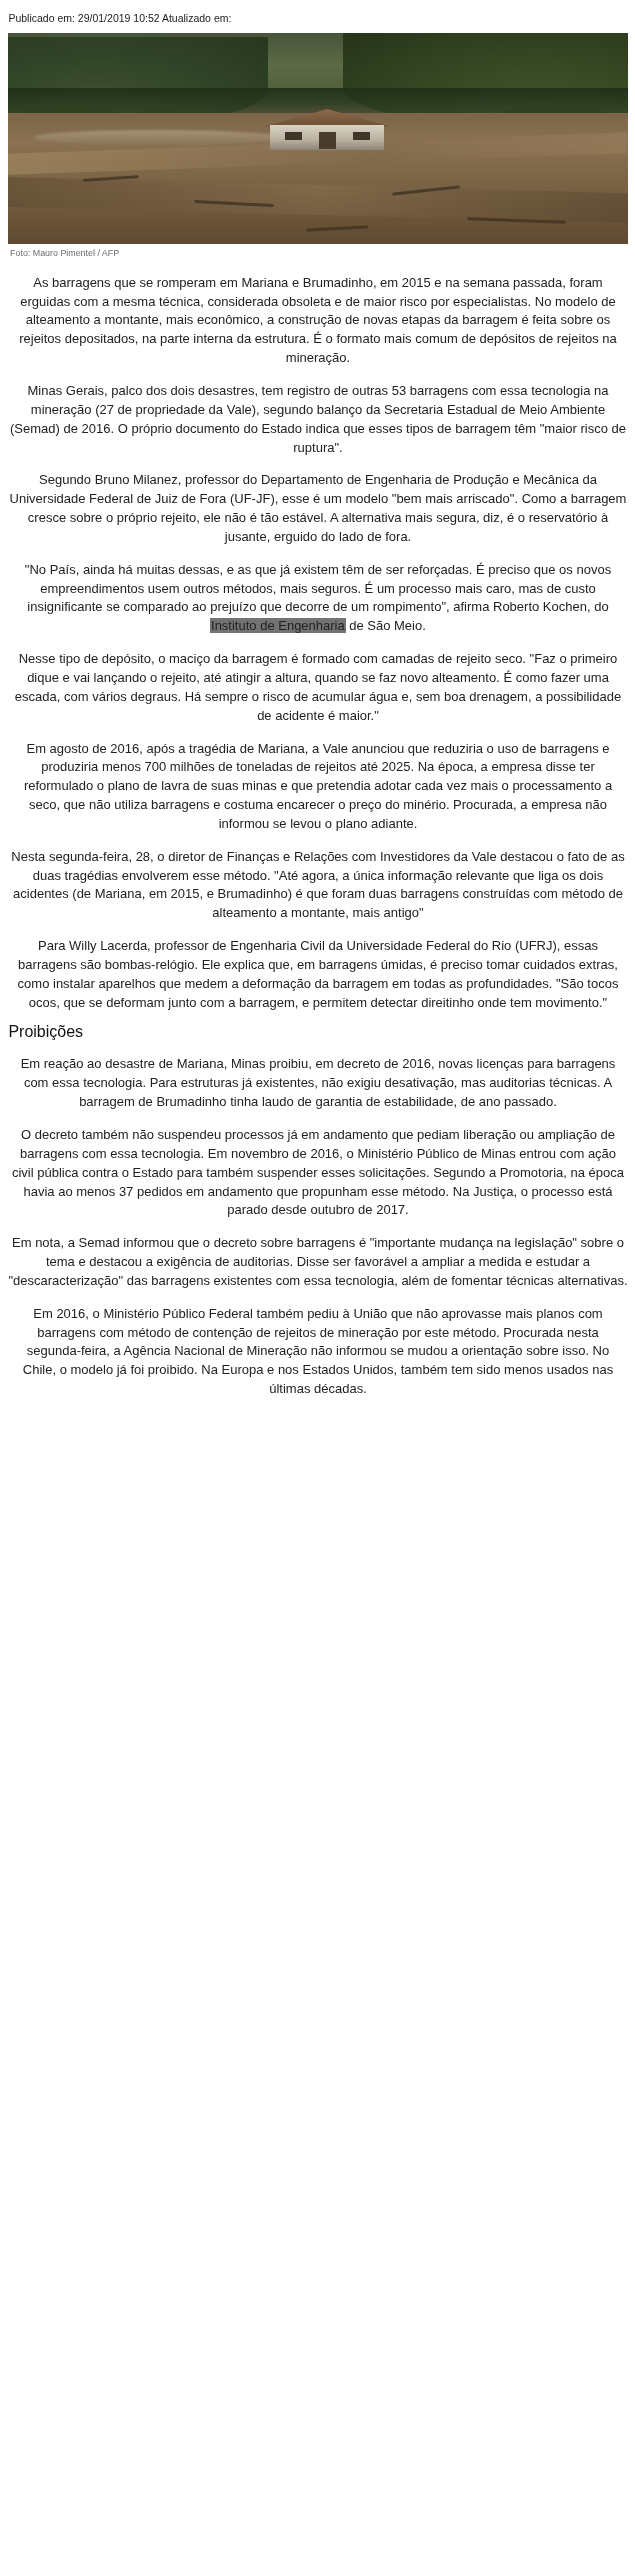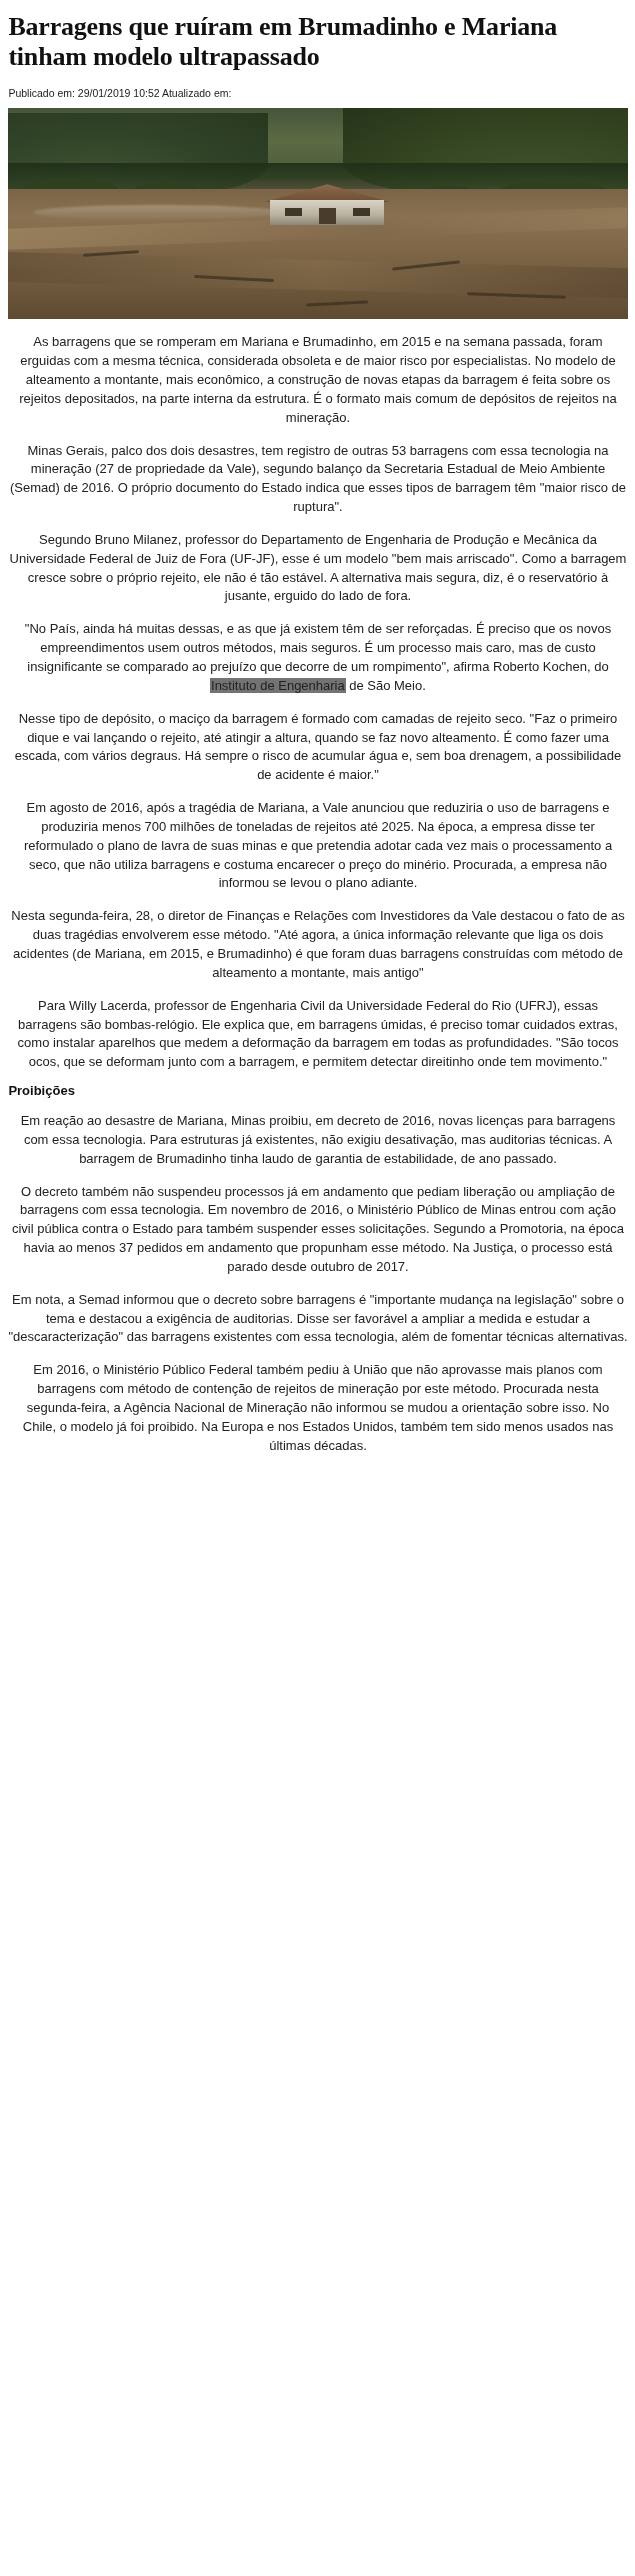--- a/index.html
+++ b/index.html
@@ -137,36 +137,35 @@
     line-height: 1.3;
   }
   p.body {
     font-size: 13px;
     line-height: 1.45;
     margin: 14px 0 11px 0;
     color: #222222;
     text-align: center;
   }
   .subhead {
-    font-size: 13px;
-    font-weight: bold;
+    font-size: 16px;
+    font-weight: normal;
     margin: 3.4px 0 3.4px 0;
     color: #111111;
   }
   .hl {
     background: #737373;
     padding: 0 0.8px;
   }
 </style>
 </head>
 <body>
 
 <div class="page">
 
-  <h1 class="headline">Barragens que ruíram em Brumadinho e Mariana tinham modelo ultrapassado</h1>
 
 
   <div class="pubinfo">Publicado em: 29/01/2019 10:52 Atualizado em:</div>
 
   <div class="figure">
     <div class="photo">
       <div class="sky"></div>
       <div class="hillL"></div>
       <div class="hillR"></div>
       <div class="treeline"></div>
@@ -184,20 +183,21 @@
         <div class="door"></div>
         <div class="win"></div>
         <div class="win2"></div>
       </div>
       <div class="debris d1"></div>
       <div class="debris d2"></div>
       <div class="debris d3"></div>
       <div class="debris d4"></div>
       <div class="debris d5"></div>
     </div>
+    <div class="caption">Foto: Mauro Pimentel / AFP</div>
   </div>
 
   <p class="body">As barragens que se romperam em Mariana e Brumadinho, em 2015 e na semana passada, foram erguidas com a mesma técnica, considerada obsoleta e de maior risco por especialistas. No modelo de alteamento a montante, mais econômico, a construção de novas etapas da barragem é feita sobre os rejeitos depositados, na parte interna da estrutura. É o formato mais comum de depósitos de rejeitos na mineração.</p>
   <p class="body">Minas Gerais, palco dos dois desastres, tem registro de outras 53 barragens com essa tecnologia na mineração (27 de propriedade da Vale), segundo balanço da Secretaria Estadual de Meio Ambiente (Semad) de 2016. O próprio documento do Estado indica que esses tipos de barragem têm "maior risco de ruptura".</p>
   <p class="body">Segundo Bruno Milanez, professor do Departamento de Engenharia de Produção e Mecânica da Universidade Federal de Juiz de Fora (UF-JF), esse é um modelo "bem mais arriscado". Como a barragem cresce sobre o próprio rejeito, ele não é tão estável. A alternativa mais segura, diz, é o reservatório à jusante, erguido do lado de fora.</p>
 
   <p class="body">
     <span>"No País, ainda há muitas dessas, e as que já existem têm de ser reforçadas. É preciso que os novos empreendimentos usem outros métodos, mais seguros. É um processo mais caro, mas de custo insignificante se comparado ao prejuízo que decorre de um rompimento", afirma Roberto Kochen, do </span>
     <span class="hl">Instituto de Engenharia</span>
     <span> de São Meio.</span>

